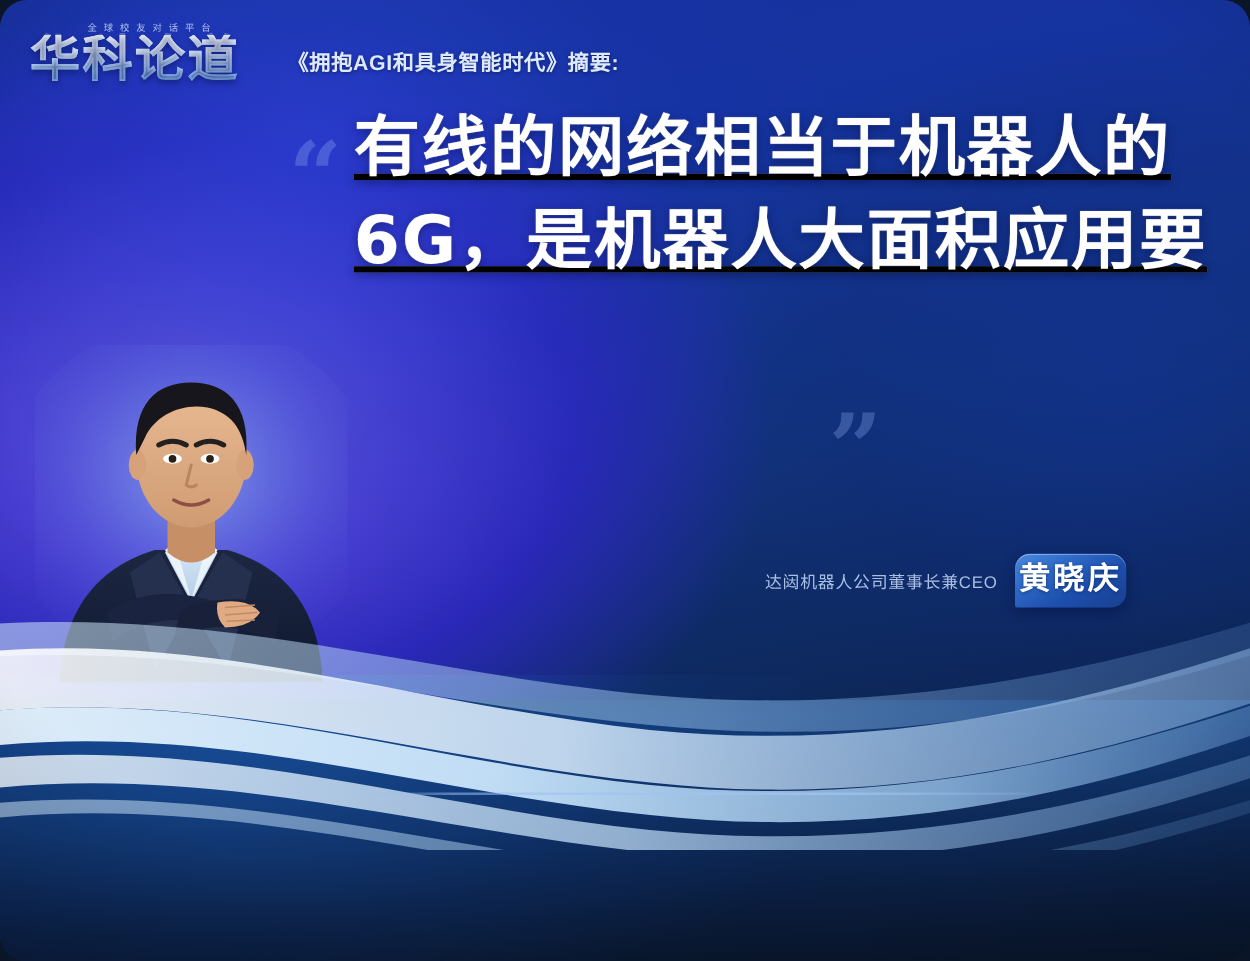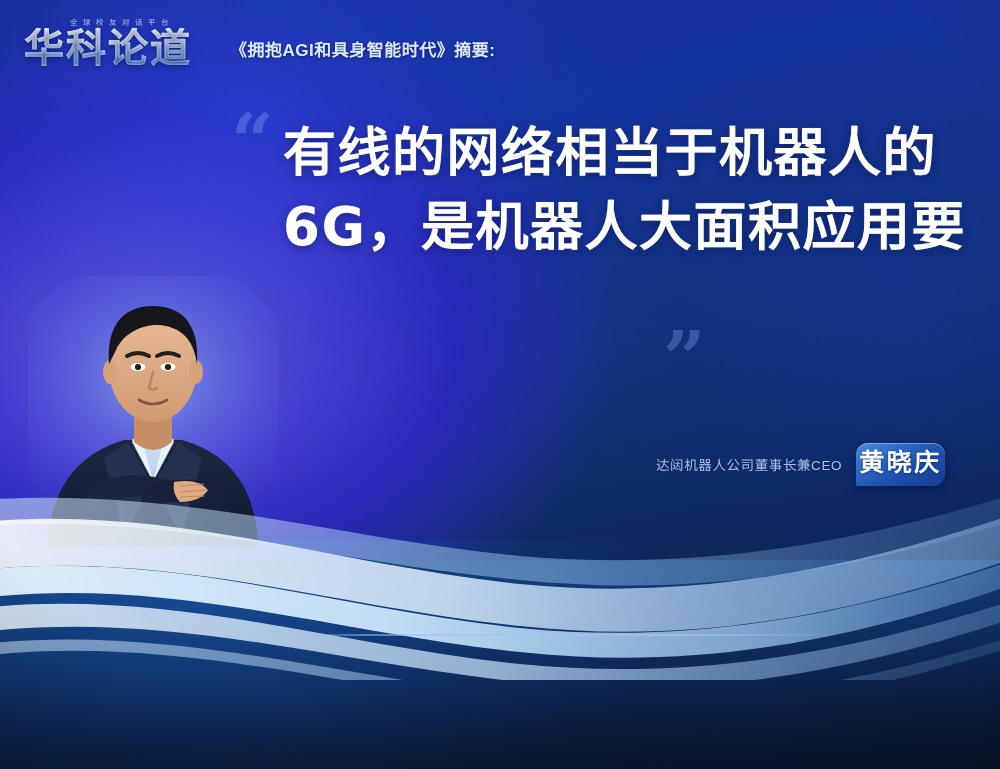--- a/index.html
+++ b/index.html
@@ -7,20 +7,21 @@
     padding: 0;
     background: #0a1628;
   }
   .poster {
     position: relative;
     width: 1000px;
     height: 769px;
     overflow: hidden;
     font-family: "Liberation Sans", "DejaVu Sans", sans-serif;
     background: #0b1c33;
+    border-radius: 22px;
   }
 
   
   .bg-base {
     position: absolute; inset: 0;
     background:
       radial-gradient(ellipse 620px 460px at 16% 44%, #6a5fe0 0%, #4a3fd2 26%, #2a28b8 48%, rgba(26,38,170,0) 74%),
       linear-gradient(168deg, #17309e 0%, #15339f 22%, #12337f 48%, #0e2a62 66%, #0c2450 78%, #0a1c3c 90%, #081426 100%);
   }
   .bg-glow-tl {
@@ -103,39 +104,40 @@
     color: rgba(150,180,245,0.30);
     font-family: "DejaVu Serif", "Liberation Serif", serif;
     font-weight: 700;
     user-select: none;
   }
   .quote-open { left: 231px; top: 104px; }
   .quote-close { left: 663px; top: 322px; }
 
   .quote-body {
     position: absolute;
-    left: 283px; top: 116px;
+    left: 283px; top: 82px;
     width: 672px;
+    text-decoration: underline;
   }
   .q-line {
     font-size: 53px;
     font-weight: 700;
     color: #ffffff;
     line-height: 74px;
     letter-spacing: 1.5px;
     white-space: nowrap;
     text-shadow: 0 2px 8px rgba(2,10,60,.45), 0 0 1px rgba(255,255,255,.5);
     font-family: "DejaVu Sans", "Liberation Sans", sans-serif;
   }
 
   
   .attrib {
     position: absolute;
     left: 612px; top: 443px;
-    display: flex; align-items: center; gap: 14px; margin-left: 44px;
+    display: flex; align-items: center; gap: 14px;
   }
   .attrib-role {
     font-size: 13.5px;
     color: #a9bfe4;
     letter-spacing: .6px;
     white-space: nowrap;
   }
   .name-badge {
     position: relative;
     padding: 6px 3px 8px;

